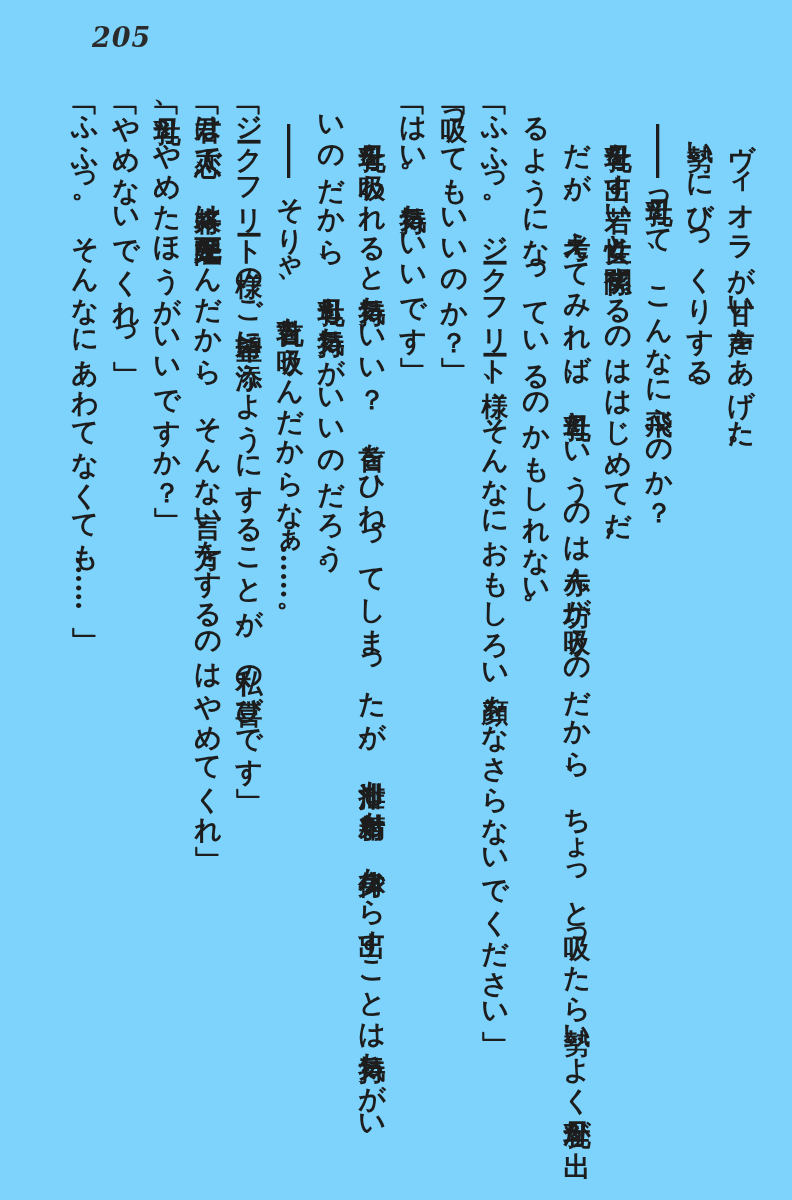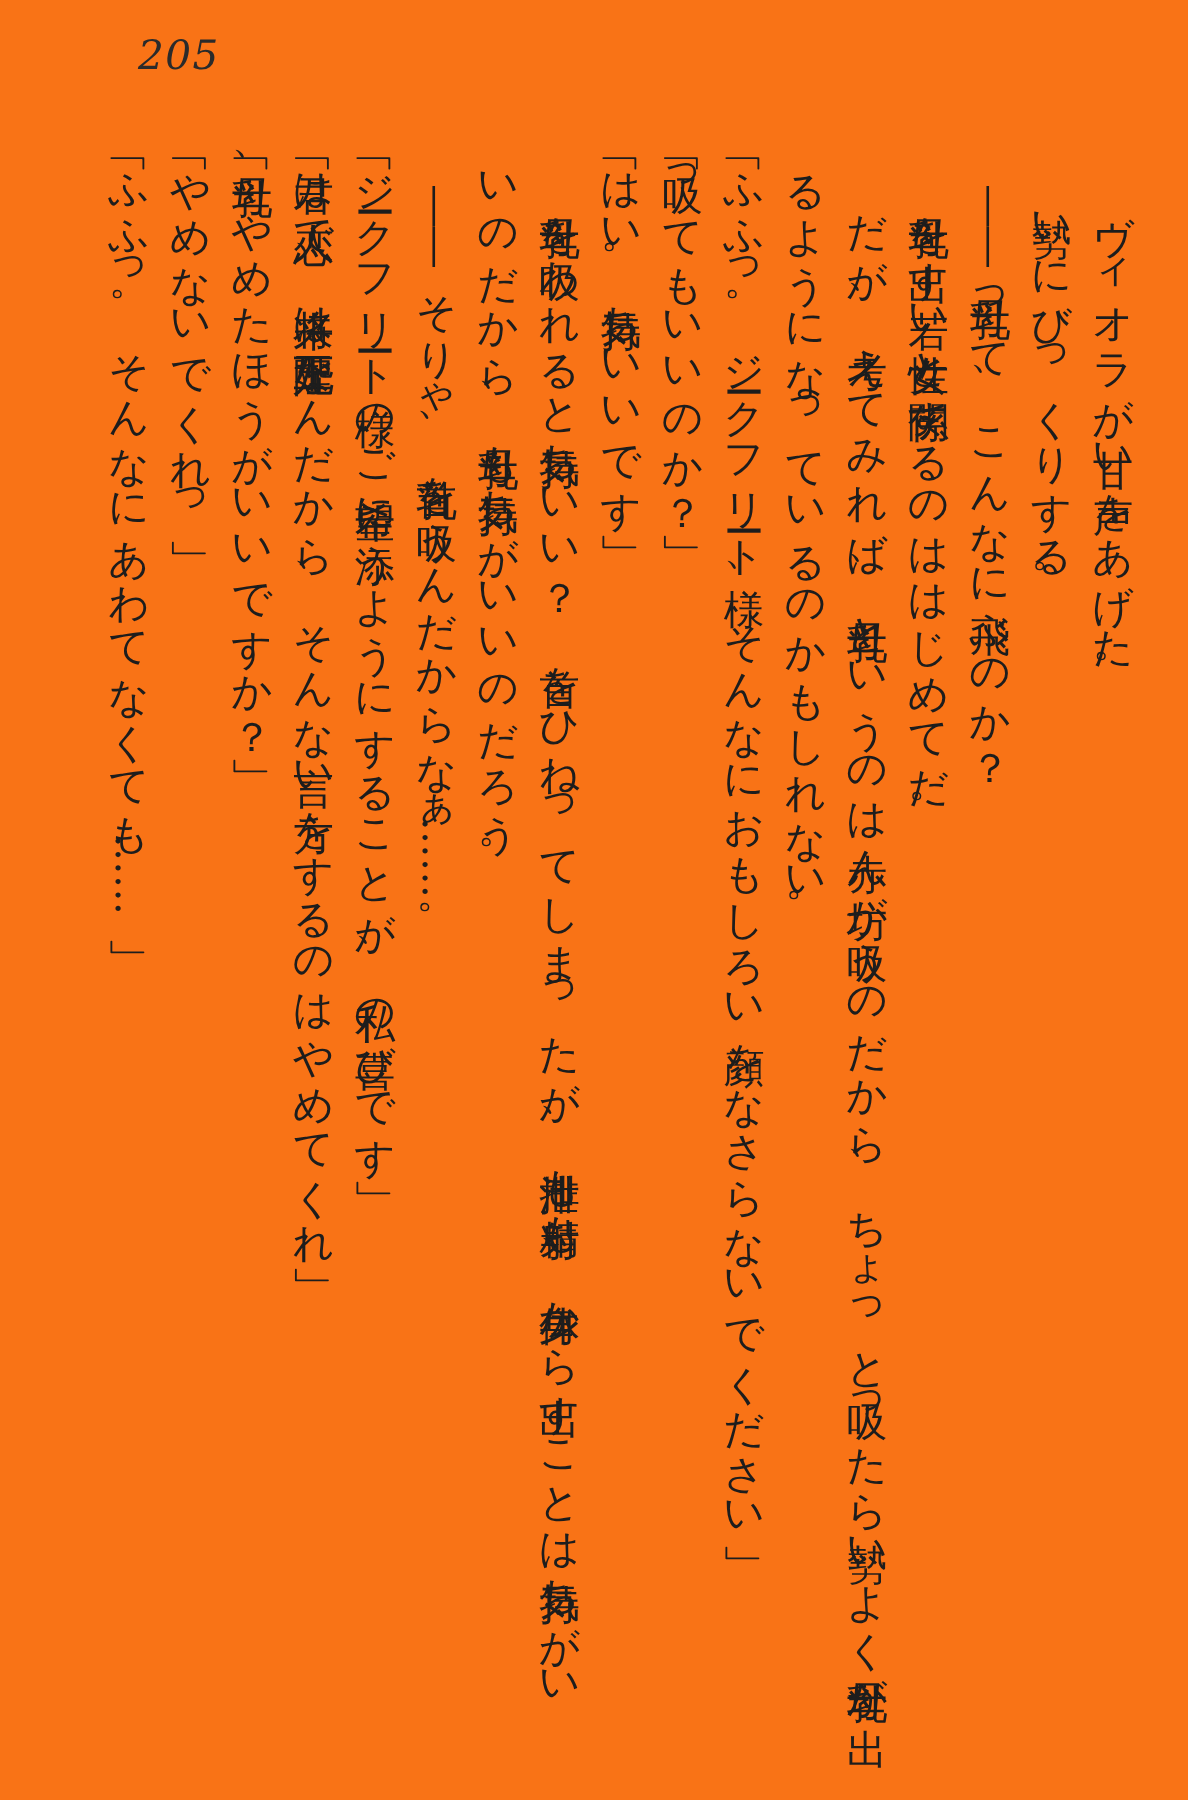--- a/index.html
+++ b/index.html
@@ -10,21 +10,22 @@
     width: 792px;
     height: 1200px;
     background: #fbfafa;
     position: relative;
     overflow: hidden;
     font-family: "DejaVu Serif", "Liberation Serif", serif;
   }
   .book-page {
     position: absolute;
     inset: 0;
-    background: #f97316;
+    background: #7dd3fc;
+    font-weight: bold;
   }
   .page-number {
     position: absolute;
     top: 22px;
     left: 92px;
     font-family: "DejaVu Serif", "Liberation Serif", serif;
     font-style: italic;
     font-size: 27px;
     letter-spacing: 1px;
     color: #2b2b2b;

